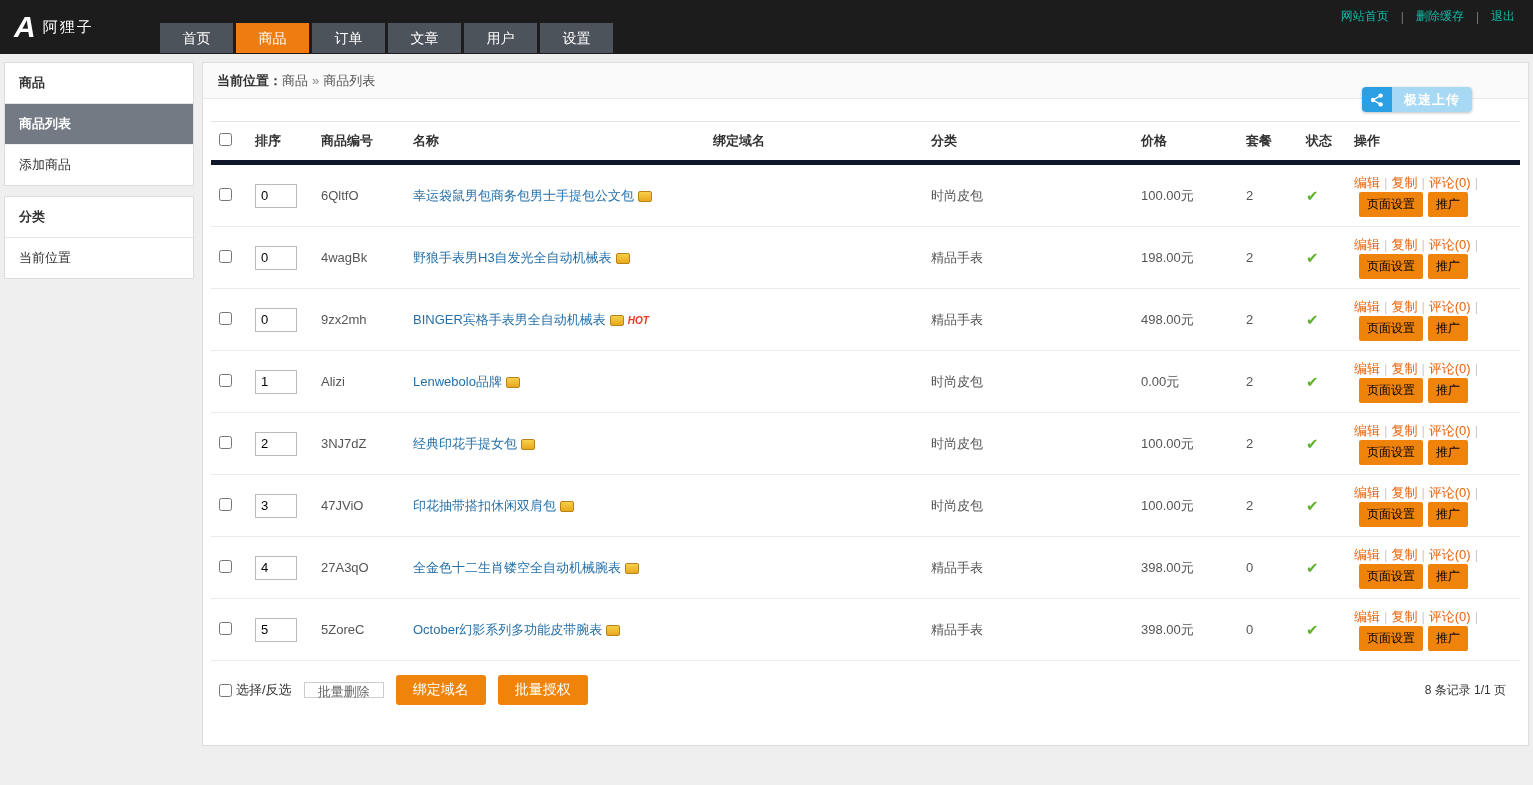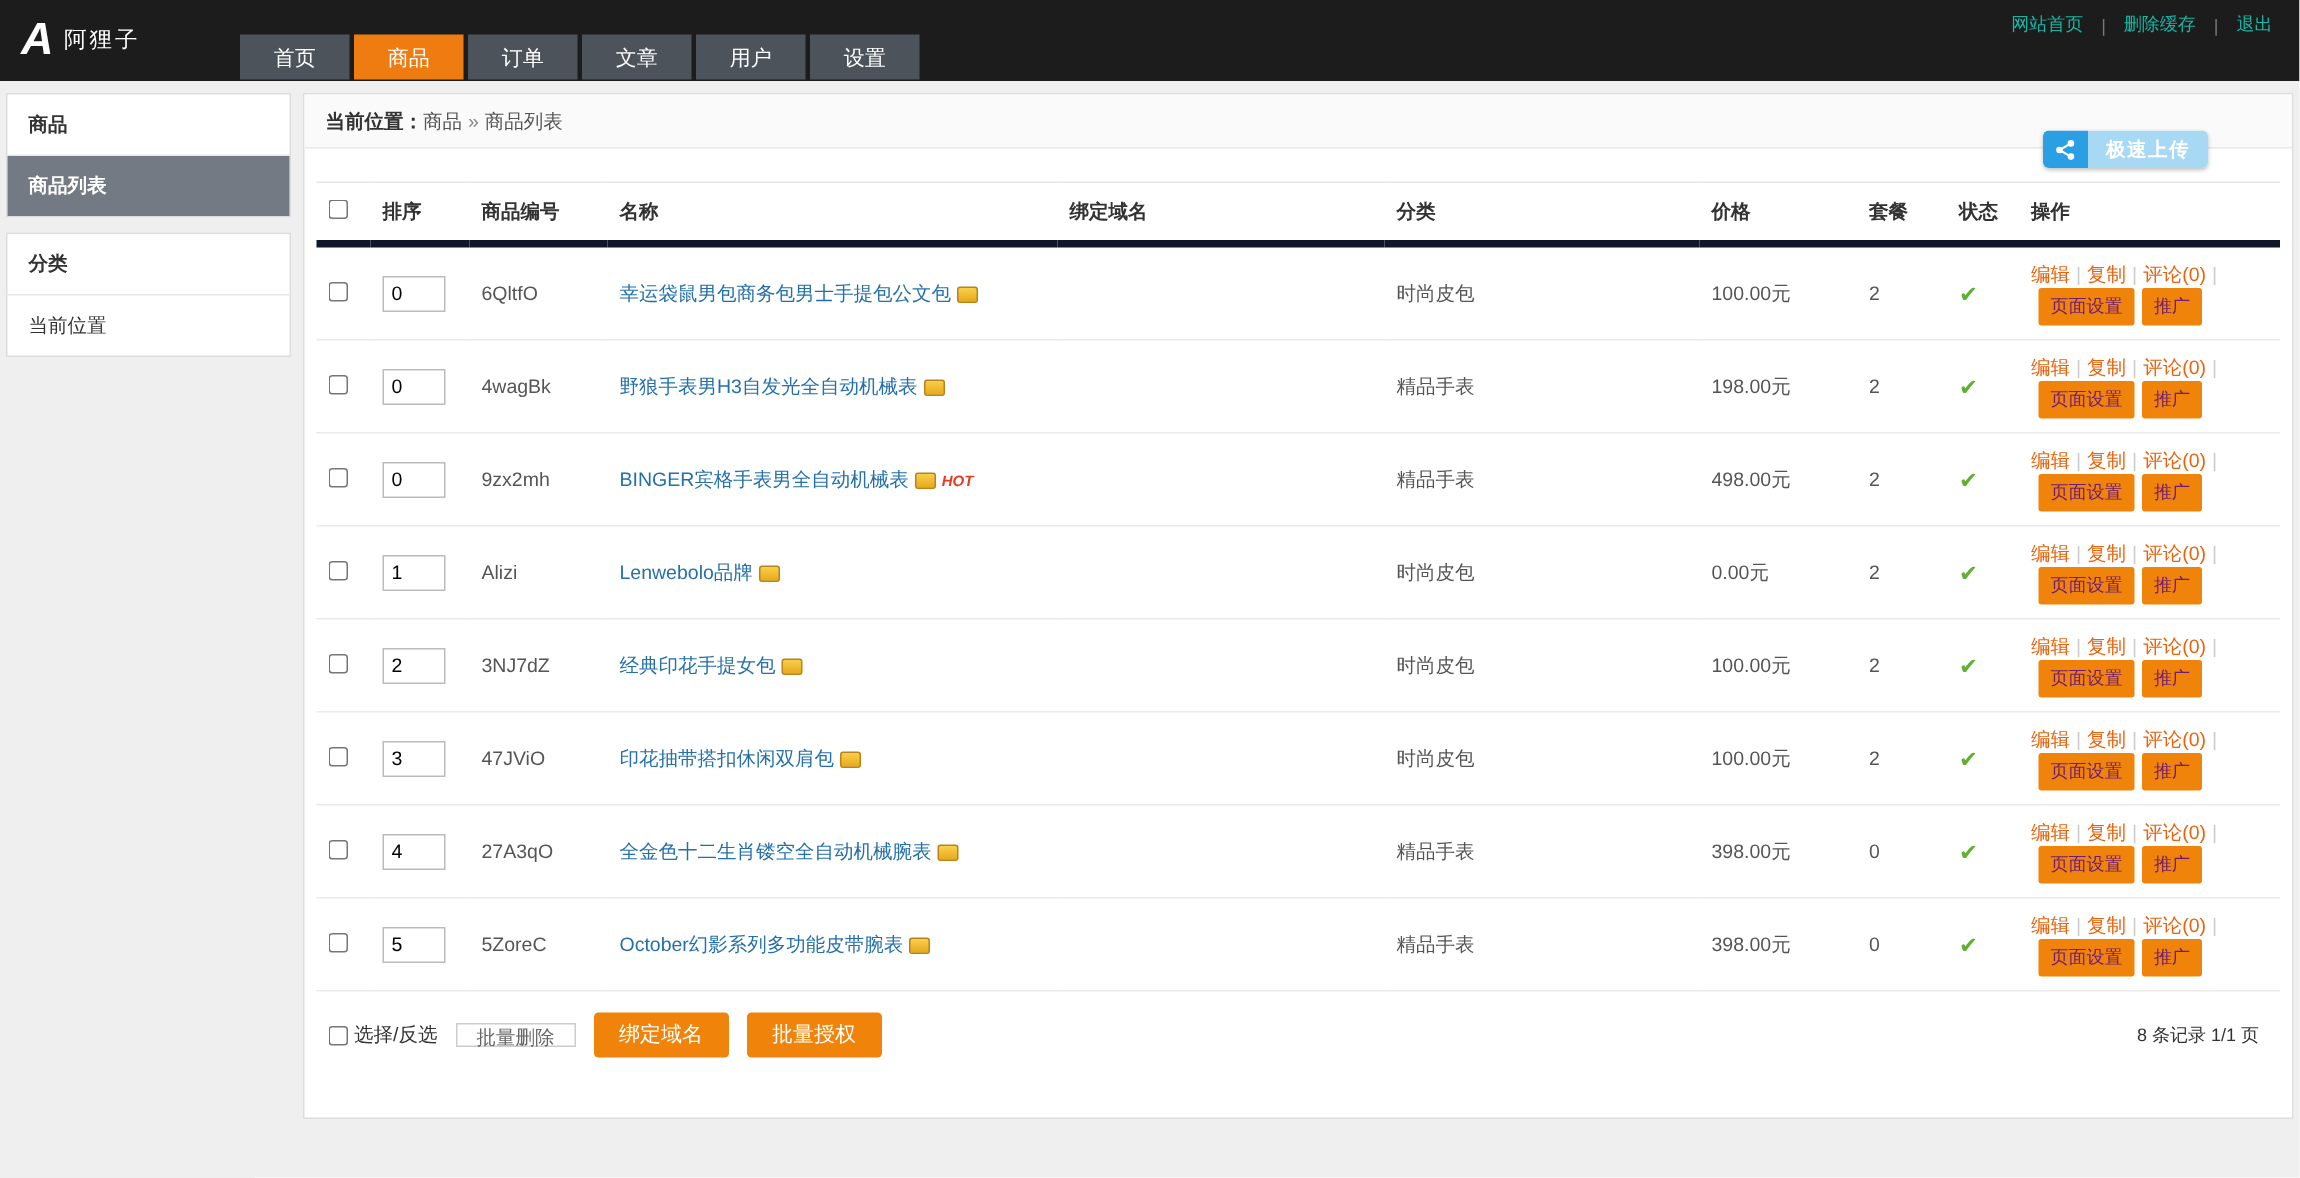--- a/index.html
+++ b/index.html
@@ -60,21 +60,21 @@
   .col-price { width:105px; }
   .col-pkg { width:60px; }
   .col-status { width:48px; }
   .sort-input { width:42px; height:24px; border:1px solid #bbb; padding:0 5px; font-size:13px; }
   .name-link { color:#2570a9; }
   .thumb-icon { display:inline-block; width:14px; height:11px; background:linear-gradient(#f7d04a,#e8a81e); border:1px solid #b9831a; border-radius:2px; vertical-align:middle; margin-left:4px; }
   .hot-badge { color:#e53a23; font-weight:bold; font-size:10px; font-style:italic; margin-left:4px; }
   .check { color:#5eb02e; font-size:15px; font-weight:bold; }
   .op-link { color:#e8630c; font-size:13px; }
   .sep { color:#ccc; margin:0 4px; }
-  .op-btn { display:inline-block; background:#f0830a; color:#701a75; padding:4px 8px; border-radius:2px; margin-left:5px; font-size:12px; }
+  .op-btn { display:inline-block; background:#f0830a; color:#000000; padding:4px 8px; border-radius:2px; margin-left:5px; font-size:12px; }
 
   
   .batch-bar { display:flex; align-items:center; gap:12px; padding:14px 16px; position:relative; }
   .batch-select { display:flex; align-items:center; gap:4px; font-size:13px; color:#333; }
   .batch-delete { height:16px; padding:0 13px; background:#fff; border:1px solid #ccc; color:#666; font-size:13px; cursor:pointer; }
   .batch-orange { height:30px; padding:0 17px; background:#f0830a; border:none; border-radius:3px; color:#fff; font-size:14px; cursor:pointer; }
   .record-info { position:absolute; right:22px; font-size:12px; color:#333; }
 </style>
 </head>
 <body>
@@ -100,20 +100,21 @@
     <a href="#">退出</a>
   </div>
 </div>
 
 <div class="layout">
 
   <div class="sidebar">
     <div class="side-box">
       <div class="side-title">商品</div>
       <div class="side-item active">商品列表</div>
+      <div class="side-item">添加商品</div>
     </div>
     <div class="side-box">
       <div class="side-title">分类</div>
       <div class="side-item">当前位置</div>
     </div>
   </div>
 
   <div class="main">
     <div class="breadcrumb">
       <b>当前位置：</b><span>商品</span><span class="crumb-sep">»</span><span>商品列表</span>

